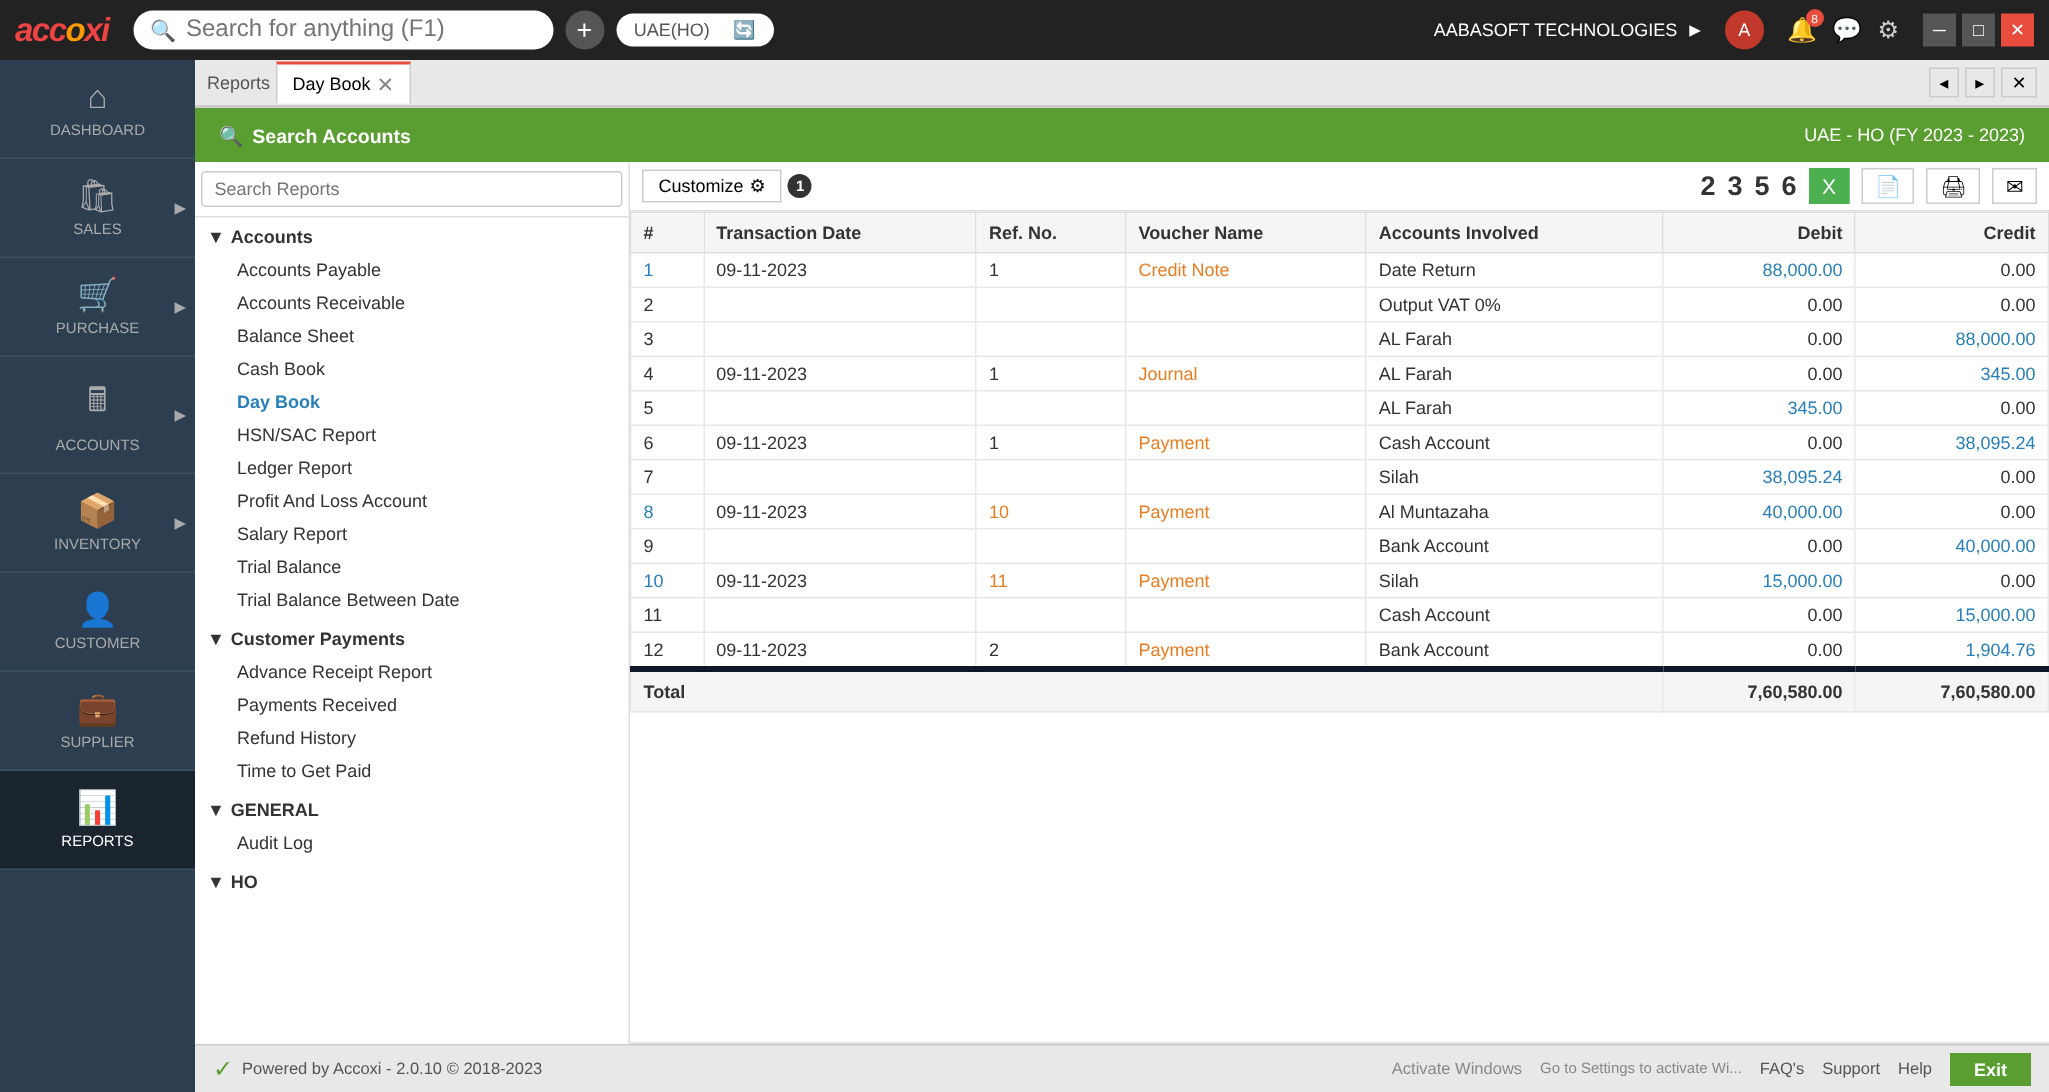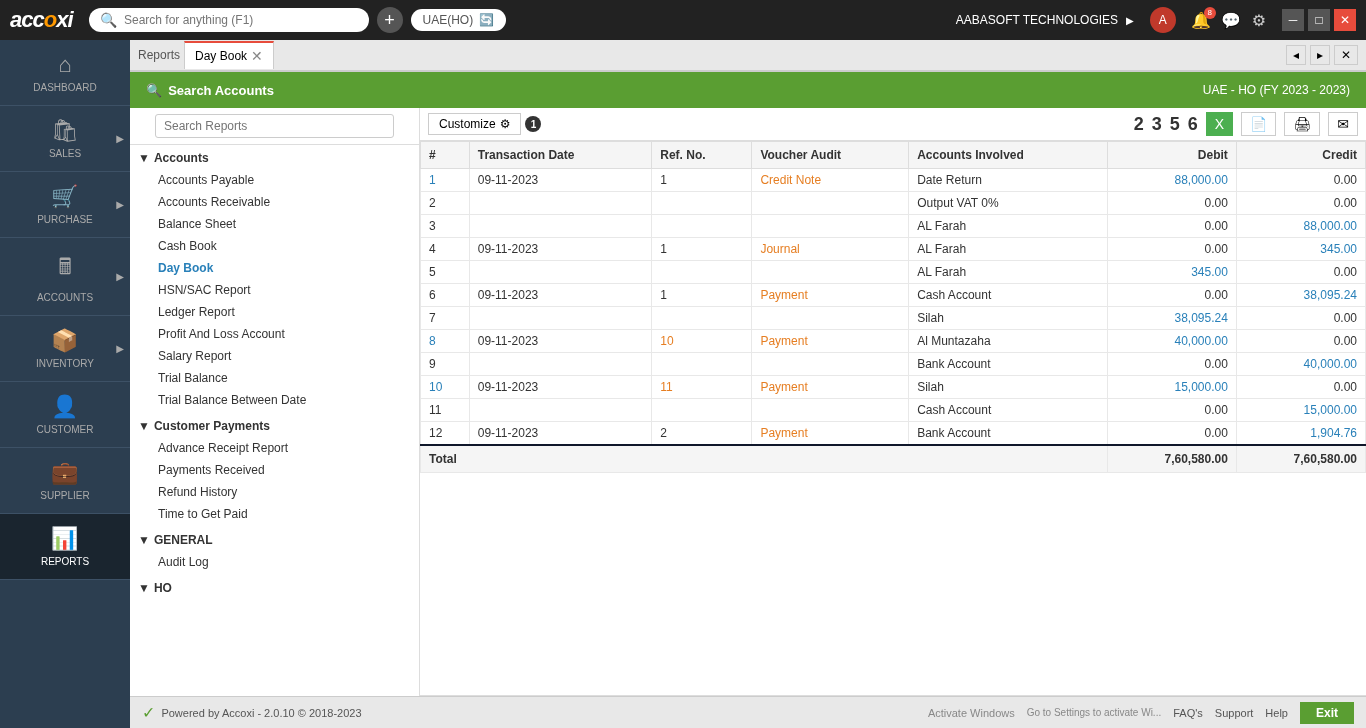--- a/index.html
+++ b/index.html
@@ -1,26 +1,26 @@
 <!DOCTYPE html>
 <html><head>
   <meta charset="utf-8">
   <style>
     * { margin: 0; padding: 0; box-sizing: border-box; }
     body { font-family: Arial, sans-serif; font-size: 12px; background: #f0f0f0; width: 1366px; height: 728px; overflow: hidden; }
 
     
     .topbar { display: flex; align-items: center; background: #222; height: 40px; padding: 0 10px; gap: 8px; }
     .logo { color: white; font-size: 22px; font-weight: bold; font-style: italic; letter-spacing: -1px; margin-right: 8px; }
-    .logo span { color: #ffffff; }
+    .logo span { color: #ef4444; }
     .search-bar { display: flex; align-items: center; background: white; border-radius: 20px; padding: 4px 12px; gap: 6px; flex: 0 0 280px; }
-    .search-bar input { border: none; outline: none; font-size: 12px; width: 200px; color: #555; }
+    .search-bar input { border: none; outline: none; font-size: 16px; width: 200px; color: #555; }
     .search-icon { color: #888; font-size: 14px; }
     .plus-btn { background: #555; color: white; border: none; border-radius: 50%; width: 26px; height: 26px; font-size: 18px; cursor: pointer; display: flex; align-items: center; justify-content: center; }
-    .location-bar { display: flex; align-items: center; background: white; border-radius: 20px; padding: 4px 12px; gap: 6px; color: #555; font-size: 12px; }
+    .location-bar { display: flex; align-items: center; background: white; border-radius: 20px; padding: 4px 12px; gap: 16px; color: #555; font-size: 12px; }
     .company-name { color: white; font-size: 12px; margin-left: auto; }
     .avatar { width: 26px; height: 26px; background: #c0392b; border-radius: 50%; display: flex; align-items: center; justify-content: center; color: white; font-size: 12px; margin-left: 8px; }
     .topbar-icons { display: flex; gap: 10px; margin-left: 8px; }
     .topbar-icon { color: #ccc; font-size: 16px; cursor: pointer; position: relative; }
     .badge { position: absolute; top: -4px; right: -4px; background: #e74c3c; color: white; border-radius: 50%; width: 12px; height: 12px; font-size: 8px; display: flex; align-items: center; justify-content: center; }
     .win-controls { display: flex; gap: 4px; margin-left: 8px; }
     .win-btn { background: #555; color: white; border: none; width: 22px; height: 22px; cursor: pointer; font-size: 12px; display: flex; align-items: center; justify-content: center; }
 
     
     .sidebar { position: absolute; left: 0; top: 40px; bottom: 0; width: 130px; background: #2c3e50; display: flex; flex-direction: column; }
@@ -43,21 +43,21 @@
     
     .green-header { background: #5a9e32; color: white; padding: 8px 16px; display: flex; align-items: center; justify-content: space-between; height: 36px; }
     .green-header-left { display: flex; align-items: center; gap: 6px; font-size: 13px; font-weight: bold; }
     .green-header-right { font-size: 12px; }
 
     
     .content-area { display: flex; flex: 1; overflow: hidden; }
 
     
     .left-panel { width: 290px; background: white; border-right: 1px solid #ddd; overflow-y: auto; }
-    .search-reports { padding: 6px 25px; border-bottom: 1px solid #ddd; }
+    .search-reports { padding: 6px 4px; border-bottom: 1px solid #ddd; }
     .search-reports input { width: 100%; padding: 4px 8px; border: 1px solid #ccc; border-radius: 3px; font-size: 12px; }
 
     .tree-section { padding: 2px 0; }
     .tree-header { display: flex; align-items: center; gap: 4px; padding: 4px 8px; font-weight: bold; color: #333; font-size: 12px; cursor: pointer; }
     .tree-item { padding: 4px 28px; font-size: 12px; color: #333; cursor: pointer; }
     .tree-item.active { color: #2980b9; }
 
     
     .right-panel { flex: 1; display: flex; flex-direction: column; overflow: hidden; background: white; }
 
@@ -73,21 +73,21 @@
 
     
     .table-container { flex: 1; overflow-y: auto; }
     table { width: 100%; border-collapse: collapse; font-size: 12px; }
     thead th { background: #f5f5f5; border: 1px solid #ddd; padding: 6px 8px; text-align: left; font-weight: bold; color: #333; position: sticky; top: 0; z-index: 2; }
     thead th.right { text-align: right; }
     tbody td { border: 1px solid #e8e8e8; padding: 4px 8px; color: #333; }
     tbody td.right { text-align: right; }
     tbody td.link { color: #2980b9; cursor: pointer; }
     tbody td.orange { color: #e67e22; cursor: pointer; }
-    .total-row td { font-weight: bold; background: #f5f5f5; border-top: 2px solid #0f172a; }
+    .total-row td { font-weight: bold; background: #f5f5f5; border-top: 4px solid #0f172a; }
 
     
     .pagination-bar { display: flex; align-items: center; justify-content: flex-end; padding: 4px 8px; background: #f5f5f5; border-top: 1px solid #ddd; gap: 4px; font-size: 12px; }
     .page-btn { border: 1px solid #ccc; background: white; padding: 3px 8px; cursor: pointer; font-size: 14px; }
 
     
     .bottom-bar { position: absolute; bottom: 0; left: 130px; right: 0; height: 32px; background: #e8e8e8; border-top: 1px solid #ccc; display: flex; align-items: center; justify-content: space-between; padding: 0 12px; font-size: 11px; color: #555; }
     .bottom-left { display: flex; align-items: center; gap: 6px; }
     .bottom-right { display: flex; align-items: center; gap: 12px; }
     .exit-btn { background: #5a9e32; color: white; border: none; padding: 4px 16px; cursor: pointer; font-size: 12px; font-weight: bold; }
@@ -272,21 +272,21 @@
         </div>
       </div>
 
       <div class="table-container">
         <table>
           <thead>
             <tr>
               <th>#</th>
               <th>Transaction Date</th>
               <th>Ref. No.</th>
-              <th>Voucher Audit</th>
+              <th>Voucher Name</th>
               <th>Accounts Involved</th>
               <th class="right">Debit</th>
               <th class="right">Credit</th>
             </tr>
           </thead>
           <tbody id="table-body">
           <tr>
     <td class="link">1</td>
     <td>09-11-2023</td>
     <td class="">1</td>

